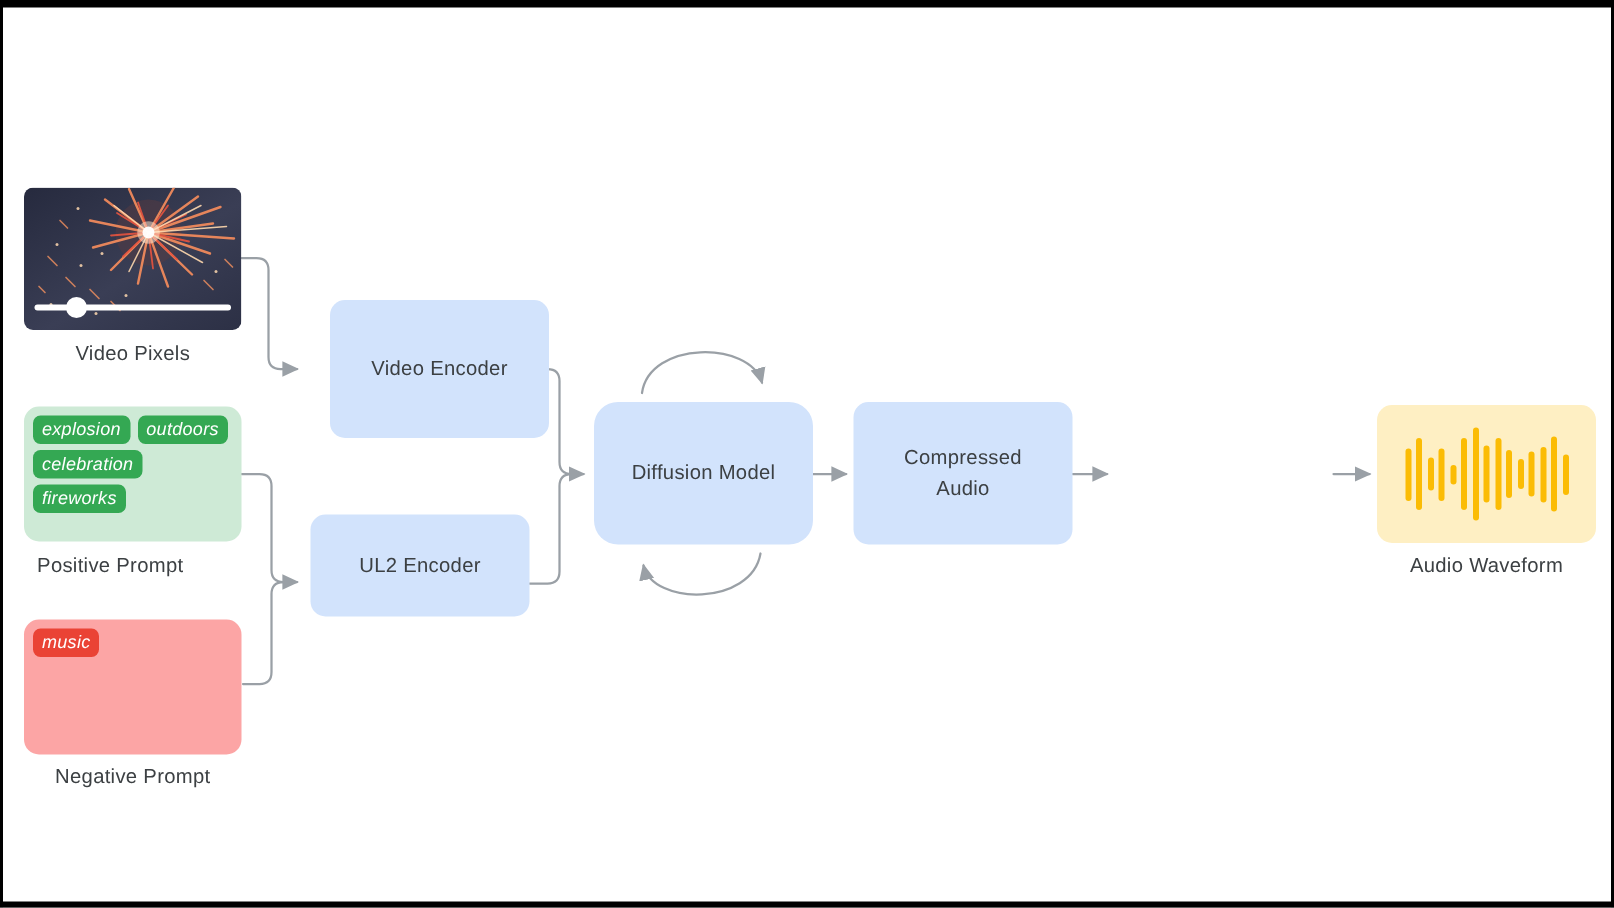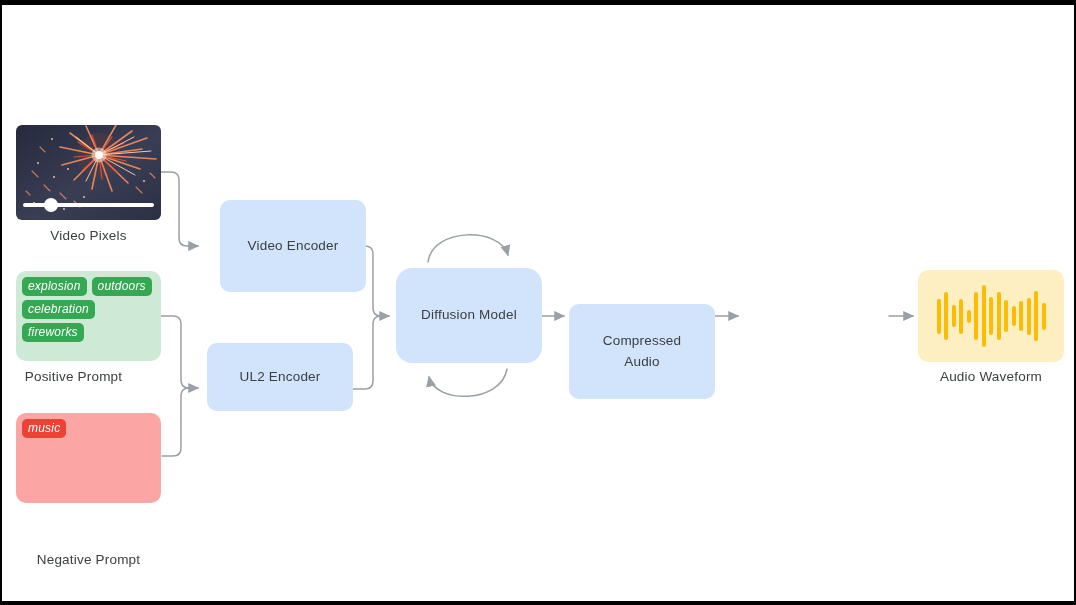--- a/index.html
+++ b/index.html
@@ -167,35 +167,35 @@
     <span class="tag">explosion</span>
     <span class="tag">outdoors</span>
     <span class="tag">celebration</span>
     <span class="tag">fireworks</span>
   </div>
   <div class="caption" style="left:1px;top:369px;width:145px;">Positive Prompt</div>
 
   <div class="prompt-box negative">
     <span class="tag">music</span>
   </div>
-  <div class="caption" style="left:16px;top:510px;width:145px;margin-top:42px;">Negative Prompt</div>
+  <div class="caption" style="left:16px;top:510px;width:145px;">Negative Prompt</div>
 
   <div class="node" style="left:220px;top:200px;width:146px;height:92px;">
     <span class="node-inner">Video Encoder</span>
   </div>
 
   <div class="node" style="left:207px;top:343px;width:146px;height:68px;">
     <span class="node-inner">UL2 Encoder</span>
   </div>
 
   <div class="node" style="left:396px;top:268px;width:146px;height:95px;border-radius:16px;">
     <span class="node-inner">Diffusion Model</span>
   </div>
 
-  <div class="node" style="left:569px;top:268px;width:146px;height:95px;margin-top:36px;">
+  <div class="node" style="left:569px;top:268px;width:146px;height:95px;">
     <span class="node-inner">Compressed Audio</span>
   </div>
 
 
   <div class="wave-box">
     <div style="display:flex;align-items:center;gap:3.5px;">
         <div class="wbar" style="height: 35px; background: rgb(251, 188, 4);"></div>
         <div class="wbar" style="height: 48px; background: rgb(251, 188, 4);"></div>
         <div class="wbar" style="height: 22px; background: rgb(251, 188, 4);"></div>
         <div class="wbar" style="height: 35px; background: rgb(251, 188, 4);"></div>

